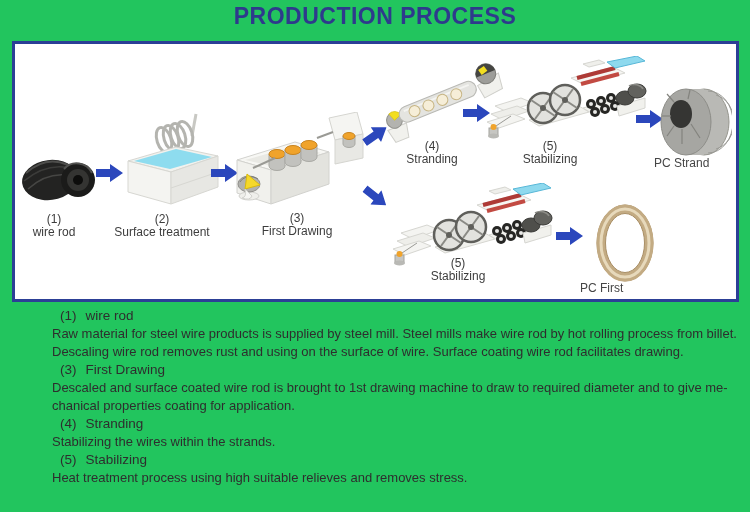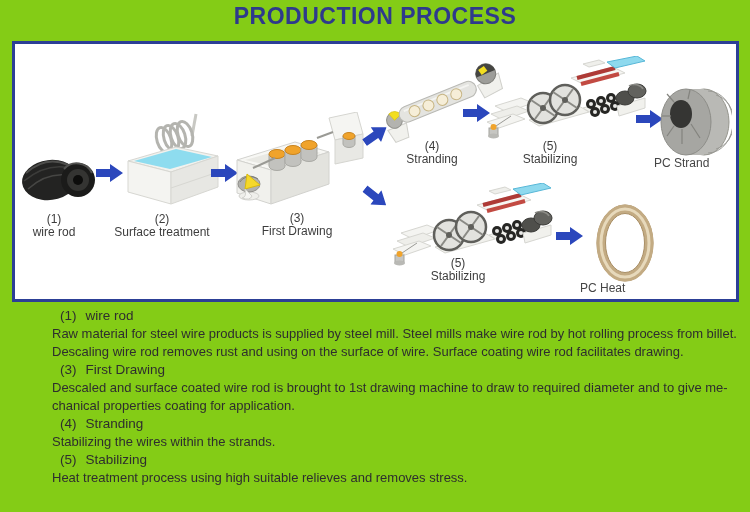--- a/index.html
+++ b/index.html
@@ -1,16 +1,16 @@
 <!DOCTYPE html>
 <html><head>
 <meta charset="utf-8">
 <style>
   html,body{margin:0;padding:0;background:#ffffff;}
-  .page{position:relative;width:750px;height:512px;background:#84cc16;overflow:hidden;
+  .page{position:relative;width:750px;height:512px;background:#22c55e;overflow:hidden;
         font-family:"Liberation Sans","DejaVu Sans",sans-serif;}
   .title{position:absolute;top:3px;left:0;width:750px;text-align:center;margin:0;
          font-size:23px;font-weight:bold;letter-spacing:0.5px;color:#2e3a8c;}
   .diagram-box{position:absolute;left:12px;top:41px;width:727px;height:261px;
                box-sizing:border-box;border:3px solid #2c3f96;background:#ffffff;}
   .abs{position:absolute;}
   .caption{position:absolute;text-align:center;font-size:12px;line-height:12.5px;color:#3d3d3d;}
   .product-label{position:absolute;text-align:left;font-size:12px;color:#454545;}
   .arrow{position:absolute;width:27px;height:18px;}
   .arrow.up{transform:rotate(-35deg);}
@@ -258,21 +258,21 @@
   <svg class="arrow" style="left:556px;top:227px" viewBox="0 0 27 18">
     <path d="M0 5 h14 v-5 l13 9 l-13 9 v-5 h-14 z" fill="#2b47bc"></path>
   </svg>
 
   <svg class="abs" style="left:595px;top:203px" width="60" height="80" viewBox="0 0 60 80">
     <ellipse cx="30" cy="40" rx="28" ry="38" stroke="#a98f66" stroke-width="1" fill="none"></ellipse>
     <ellipse cx="30" cy="40" rx="24" ry="34" stroke="#c3ab83" stroke-width="9" fill="none"></ellipse>
     <ellipse cx="30" cy="40" rx="24" ry="34" stroke="#e7d9bb" stroke-width="3" fill="none"></ellipse>
     <ellipse cx="30" cy="40" rx="19.5" ry="29.5" stroke="#a98f66" stroke-width="1" fill="none"></ellipse>
   </svg>
-  <div class="product-label" style="left:580px;top:281px;width:88px">PC Heat</div>
+  <div class="product-label" style="left:580px;top:281px;width:88px">PC First</div>
 
   <div class="descriptions">
     <div class="desc-heading">
       <span class="desc-num">(1)</span><span>wire rod</span>
     </div>
     <div class="desc-line">Raw material for steel wire products is supplied by steel mill. Steel mills make wire rod by hot rolling process from billet.</div>
     <div class="desc-line">Descaling wire rod removes rust and using on the surface of wire. Surface coating wire rod facilitates drawing.</div>
     <div class="desc-heading">
       <span class="desc-num">(3)</span><span>First Drawing</span>
     </div>

